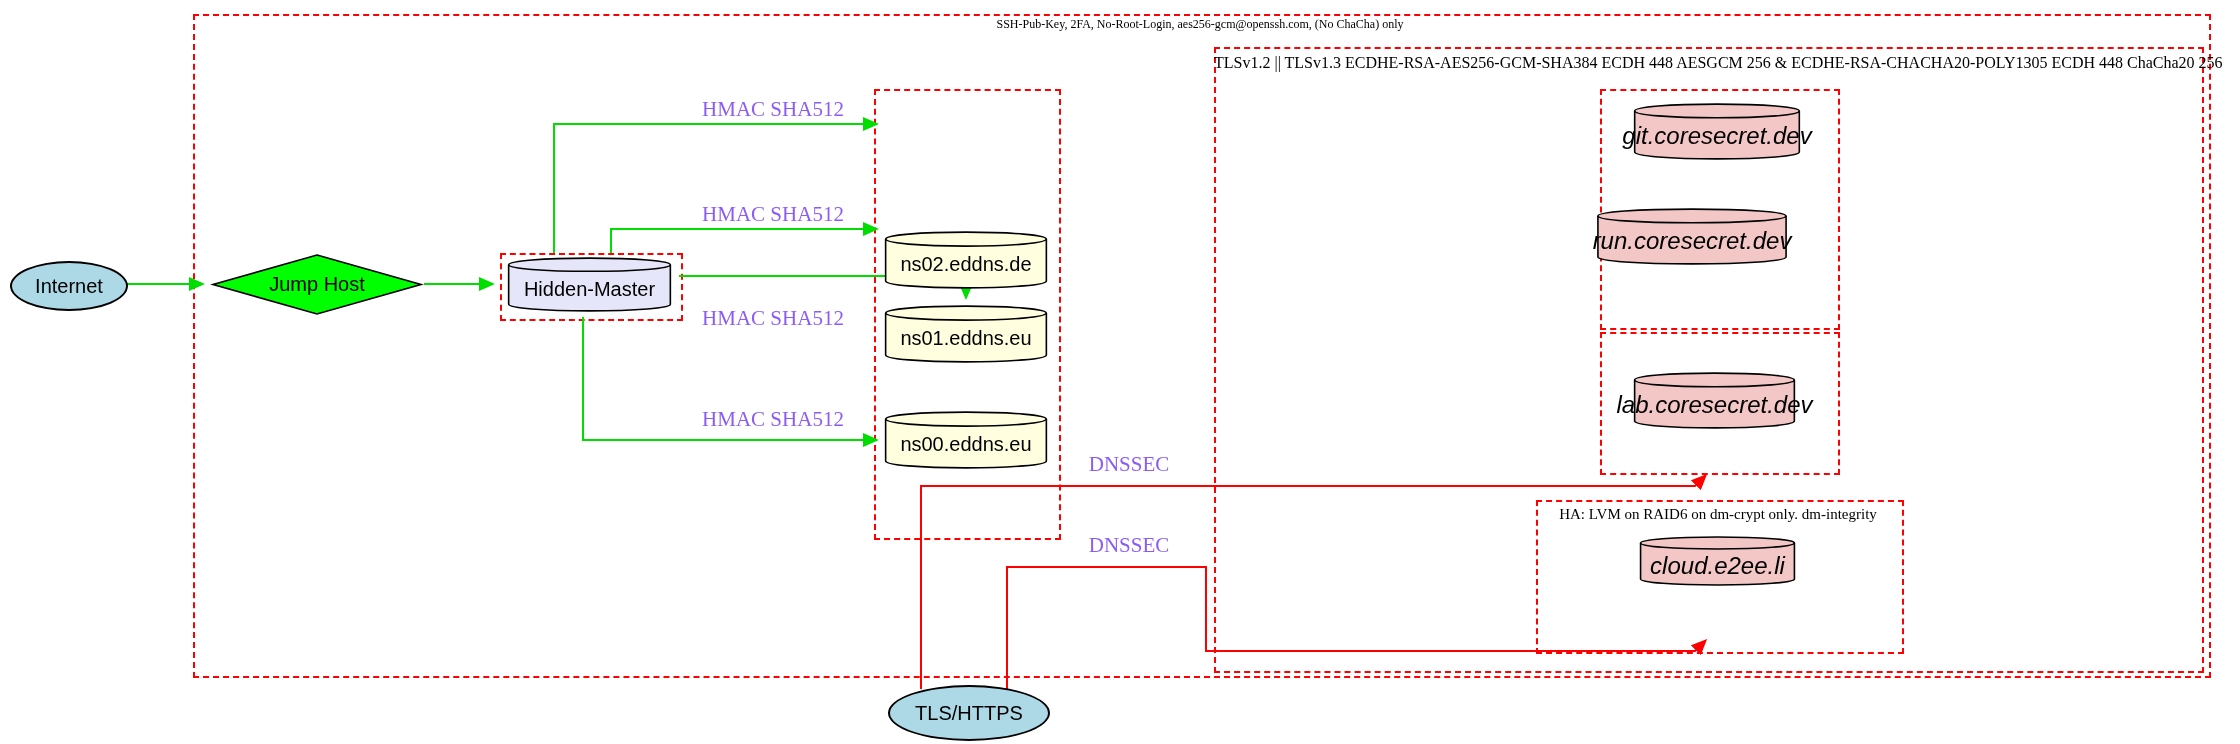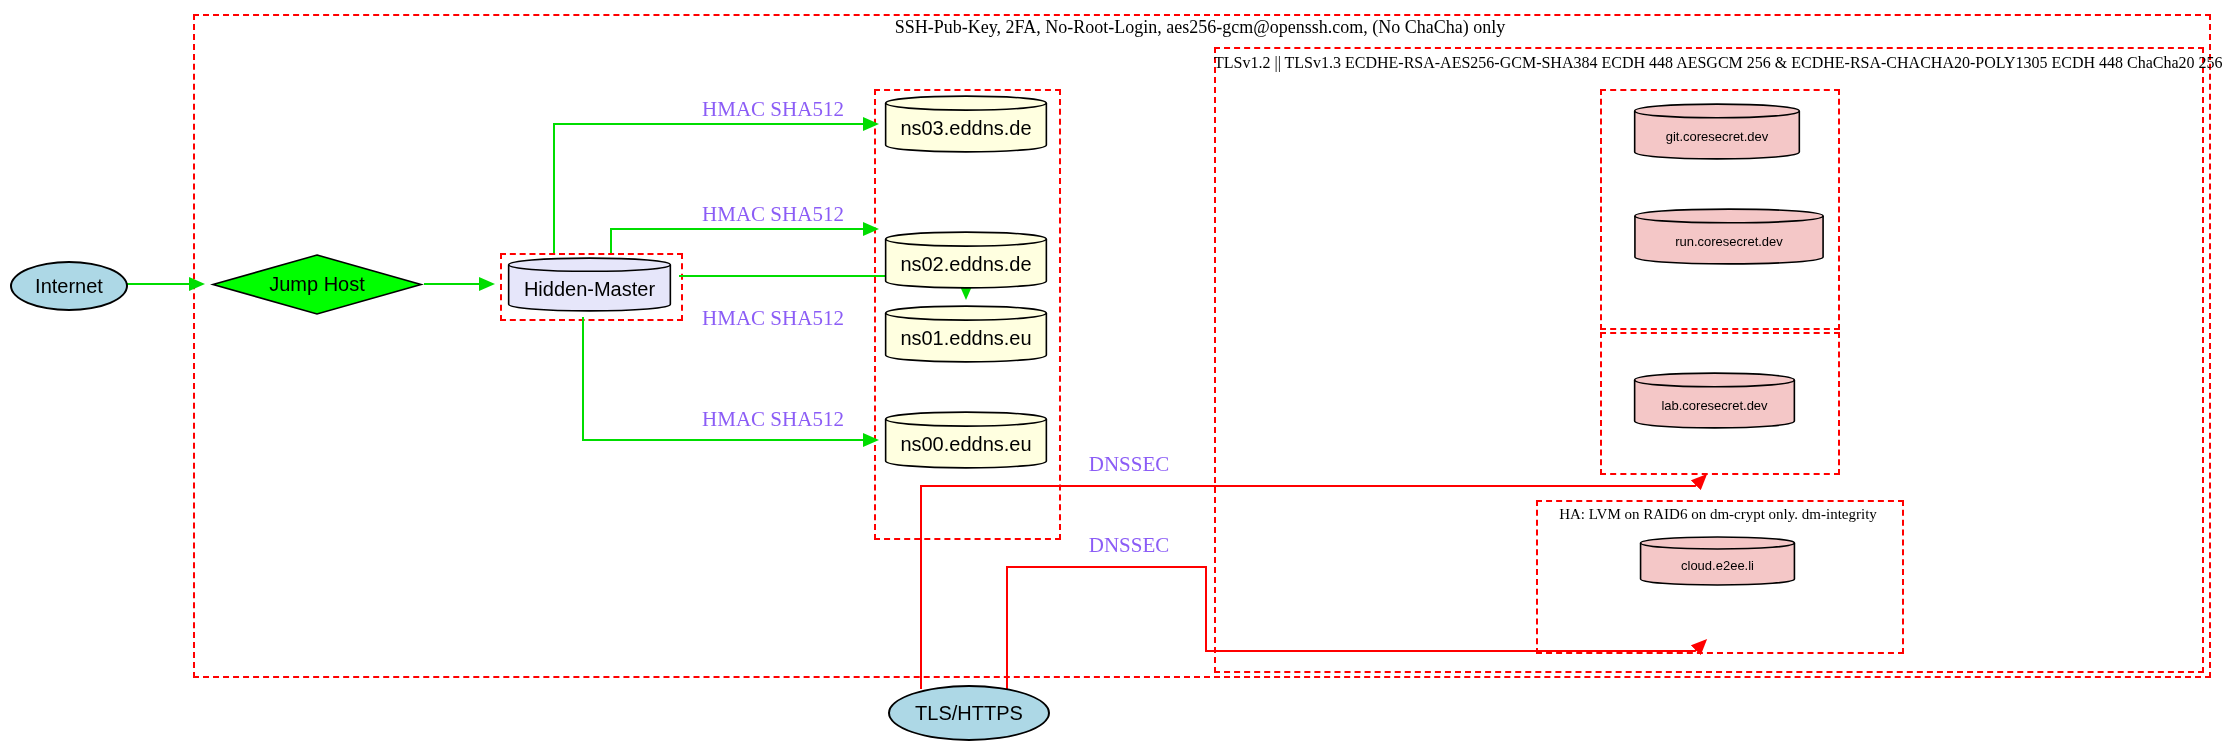--- a/index.html
+++ b/index.html
@@ -20,21 +20,21 @@
   .node{position:absolute;z-index:3;}
   .node .shape{position:absolute;left:0;top:0;width:100%;height:100%;overflow:visible;}
   .nlabel{position:absolute;left:0;top:0;right:0;bottom:0;display:flex;align-items:center;
           justify-content:center;font-size:20px;white-space:nowrap;color:#000;}
   .cylinder .nlabel{padding-top:9px;}
   .cyl-body{stroke:#000;stroke-width:1.6;vector-effect:non-scaling-stroke;}
   .cyl-lid{fill:none;stroke:#000;stroke-width:1.6;vector-effect:non-scaling-stroke;}
   .yellow .cyl-body{fill:#ffffe0;}
   .pink .cyl-body{fill:#f4c7c7;}
   .lavender .cyl-body{fill:#e6e6fa;}
-  .pink .nlabel{font-size:13px;}
+  .pink .nlabel{font-size:24px;font-style:italic;}
   .ellipse{border:2px solid #000;border-radius:50%;background:#add8e6;display:flex;
            align-items:center;justify-content:center;font-size:20px;white-space:nowrap;}
   .diamond svg polygon{fill:#00ff00;stroke:#000;stroke-width:1.6;vector-effect:non-scaling-stroke;}
 
   
   .edge-label{position:absolute;z-index:4;transform:translateX(-50%);white-space:nowrap;
               font-family:"Liberation Serif",serif;font-size:21px;color:#8b5cf6;}
 </style>
 </head>
 <body>
@@ -42,21 +42,21 @@
 <div id="canvas">
 
   <div class="cluster" style="left:193px;top:14px;width:2014px;height:660px;"></div>
   <div class="cluster" style="left:1214px;top:47px;width:986px;height:622px;"></div>
   <div class="cluster" style="left:874px;top:89px;width:183px;height:447px;"></div>
   <div class="cluster" style="left:500px;top:253px;width:179px;height:64px;"></div>
   <div class="cluster" style="left:1600px;top:89px;width:236px;height:237px;"></div>
   <div class="cluster" style="left:1600px;top:332px;width:236px;height:139px;"></div>
   <div class="cluster" style="left:1536px;top:500px;width:364px;height:150px;"></div>
 
-  <div class="cluster-label" style="left:193px;top:17px;width:2014px;font-size:18px;">SSH-Pub-Key, 2FA, No-Root-Login, aes256-gcm@openssh.com, (No ChaCha) only</div>
+  <div class="cluster-label" style="left:193px;top:17px;width:2014px;font-size:12px;">SSH-Pub-Key, 2FA, No-Root-Login, aes256-gcm@openssh.com, (No ChaCha) only</div>
   <div class="cluster-label" style="left:1214px;top:54px;width:986px;font-size:16px;">TLSv1.2 || TLSv1.3 ECDHE-RSA-AES256-GCM-SHA384 ECDH 448 AESGCM 256 &amp; ECDHE-RSA-CHACHA20-POLY1305 ECDH 448 ChaCha20 256</div>
   <div class="cluster-label" style="left:1536px;top:506px;width:364px;font-size:15px;">HA: LVM on RAID6 on dm-crypt only. dm-integrity</div>
 
   <svg id="edges" width="2240" height="744">
     <defs>
       <marker id="mG" markerUnits="userSpaceOnUse" markerWidth="16" markerHeight="14" refX="13" refY="7" orient="auto">
         <path d="M0,0 L16,7 L0,14 Z" fill="#00dd00"></path>
       </marker>
       <marker id="mR" markerUnits="userSpaceOnUse" markerWidth="16" markerHeight="14" refX="13" refY="7" orient="auto">
         <path d="M0,0 L16,7 L0,14 Z" fill="#ff0000"></path>
@@ -93,27 +93,20 @@
   </div>
 
   <div class="node cylinder lavender" style="left:507px;top:257px;width:165px;height:55px;">
     <svg class="shape" viewBox="0 0 100 50" preserveAspectRatio="none">
       <path class="cyl-body" d="M1,7 C1,3.5 22,1 50,1 C78,1 99,3.5 99,7 L99,43 C99,46.5 78,49 50,49 C22,49 1,46.5 1,43 Z"></path>
       <path class="cyl-lid" d="M1,7 C1,10.5 22,13 50,13 C78,13 99,10.5 99,7"></path>
     </svg>
     <span class="nlabel">Hidden-Master</span>
   </div>
 
-  <div class="node cylinder yellow" style="left:884px;top:95px;width:164px;height:58px;">
-    <svg class="shape" viewBox="0 0 100 50" preserveAspectRatio="none">
-      <path class="cyl-body" d="M1,7 C1,3.5 22,1 50,1 C78,1 99,3.5 99,7 L99,43 C99,46.5 78,49 50,49 C22,49 1,46.5 1,43 Z"></path>
-      <path class="cyl-lid" d="M1,7 C1,10.5 22,13 50,13 C78,13 99,10.5 99,7"></path>
-    </svg>
-    <span class="nlabel">ns03.eddns.de</span>
-  </div>
 
   <div class="node cylinder yellow" style="left:884px;top:200px;width:164px;height:58px;margin-top:31px;">
     <svg class="shape" viewBox="0 0 100 50" preserveAspectRatio="none">
       <path class="cyl-body" d="M1,7 C1,3.5 22,1 50,1 C78,1 99,3.5 99,7 L99,43 C99,46.5 78,49 50,49 C22,49 1,46.5 1,43 Z"></path>
       <path class="cyl-lid" d="M1,7 C1,10.5 22,13 50,13 C78,13 99,10.5 99,7"></path>
     </svg>
     <span class="nlabel">ns02.eddns.de</span>
   </div>
 
   <div class="node cylinder yellow" style="left:884px;top:305px;width:164px;height:58px;">
@@ -133,21 +126,21 @@
   </div>
 
   <div class="node cylinder pink" style="left:1633px;top:103px;width:168px;height:57px;">
     <svg class="shape" viewBox="0 0 100 50" preserveAspectRatio="none">
       <path class="cyl-body" d="M1,7 C1,3.5 22,1 50,1 C78,1 99,3.5 99,7 L99,43 C99,46.5 78,49 50,49 C22,49 1,46.5 1,43 Z"></path>
       <path class="cyl-lid" d="M1,7 C1,10.5 22,13 50,13 C78,13 99,10.5 99,7"></path>
     </svg>
     <span class="nlabel">git.coresecret.dev</span>
   </div>
 
-  <div class="node cylinder pink" style="left:1633px;top:208px;width:192px;height:57px;">
+  <div class="node cylinder pink" style="left:1596px;top:208px;width:192px;height:57px;">
     <svg class="shape" viewBox="0 0 100 50" preserveAspectRatio="none">
       <path class="cyl-body" d="M1,7 C1,3.5 22,1 50,1 C78,1 99,3.5 99,7 L99,43 C99,46.5 78,49 50,49 C22,49 1,46.5 1,43 Z"></path>
       <path class="cyl-lid" d="M1,7 C1,10.5 22,13 50,13 C78,13 99,10.5 99,7"></path>
     </svg>
     <span class="nlabel">run.coresecret.dev</span>
   </div>
 
   <div class="node cylinder pink" style="left:1633px;top:372px;width:163px;height:57px;">
     <svg class="shape" viewBox="0 0 100 50" preserveAspectRatio="none">
       <path class="cyl-body" d="M1,7 C1,3.5 22,1 50,1 C78,1 99,3.5 99,7 L99,43 C99,46.5 78,49 50,49 C22,49 1,46.5 1,43 Z"></path>

